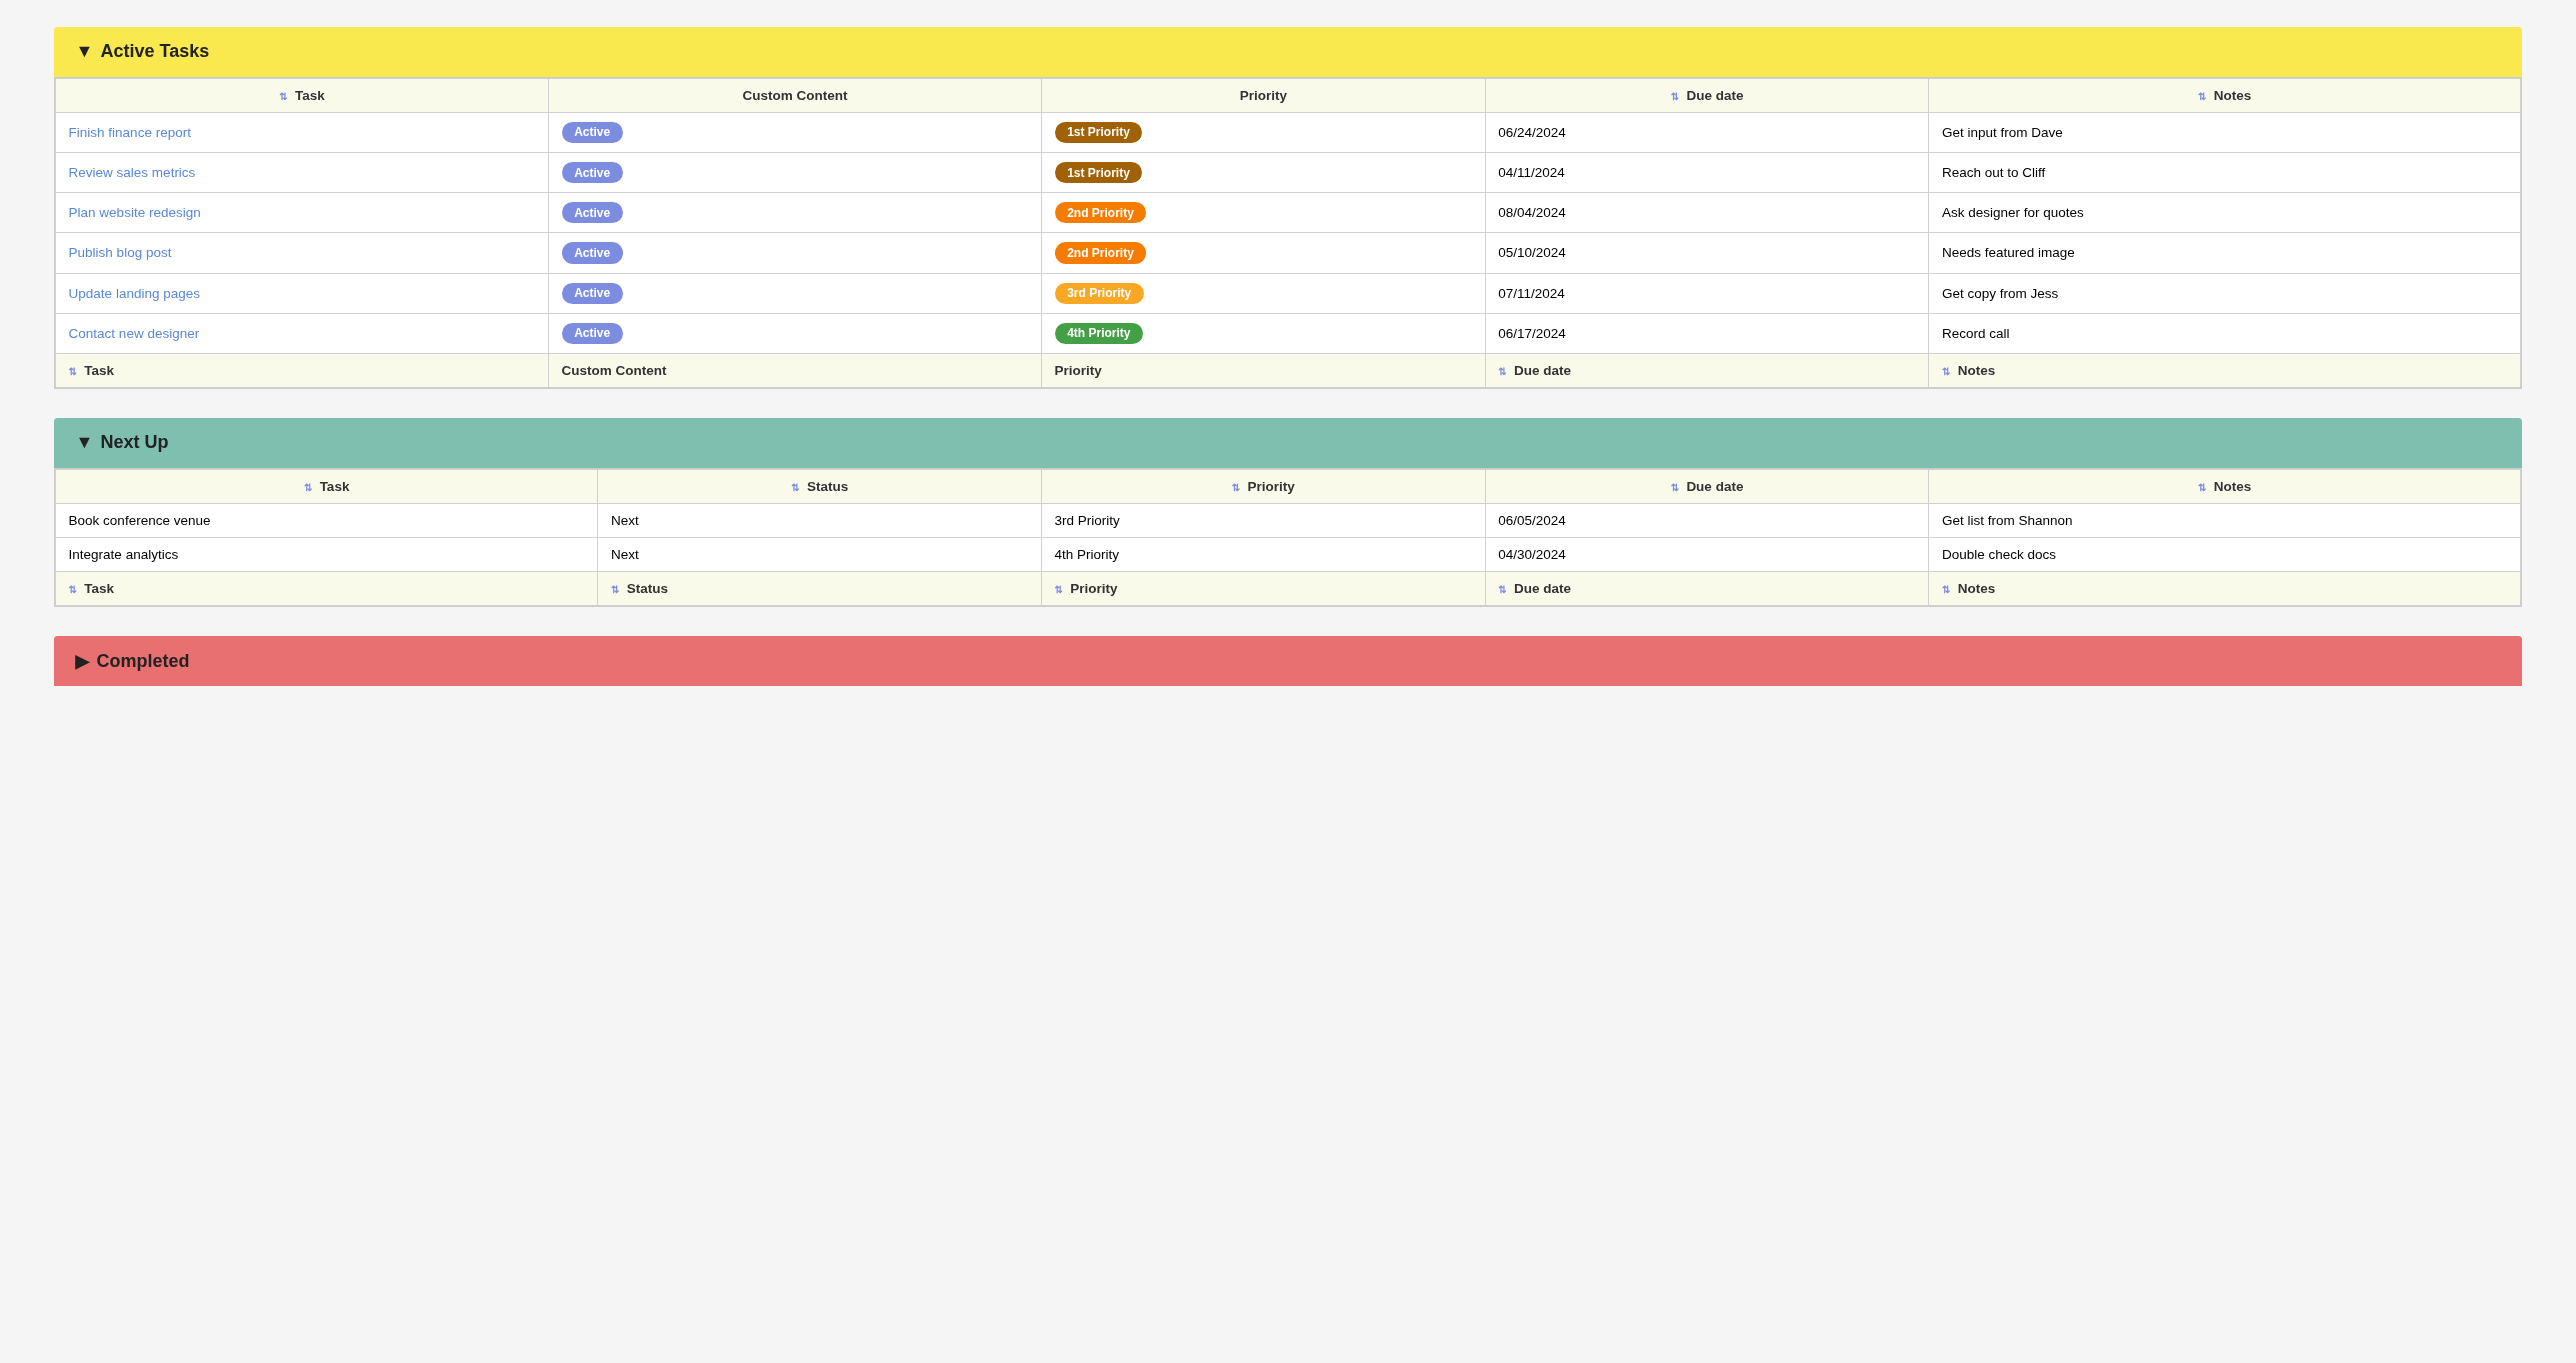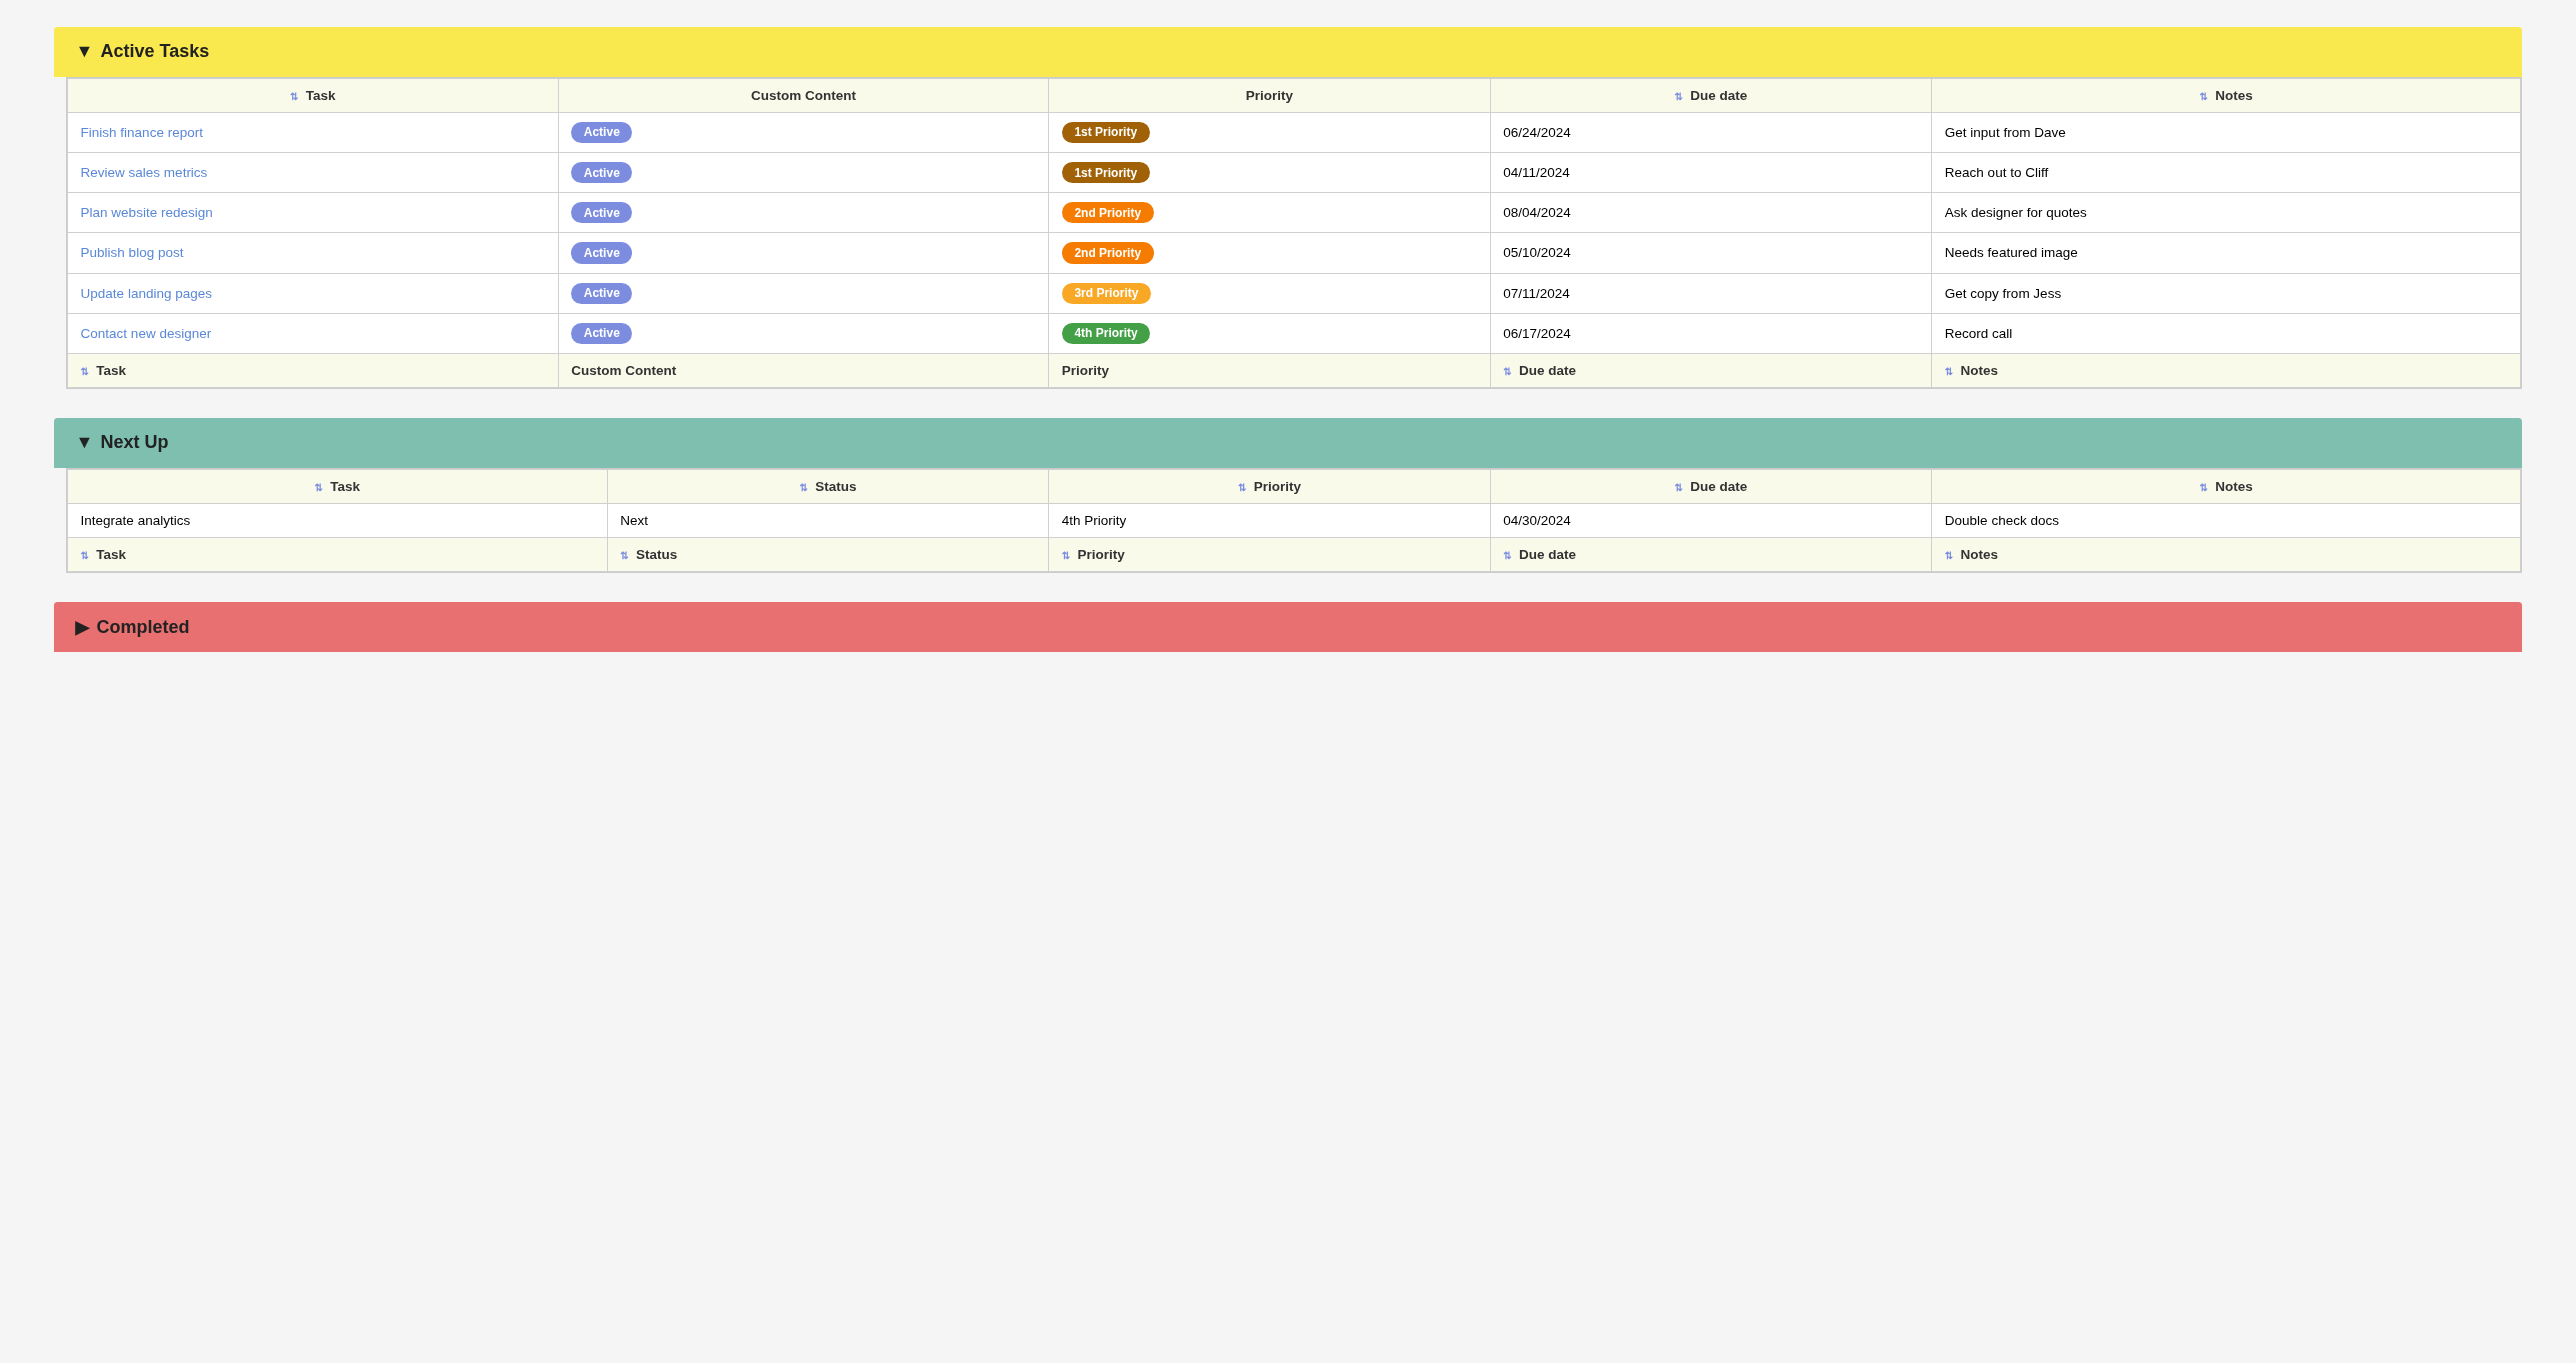--- a/index.html
+++ b/index.html
@@ -36,21 +36,20 @@
     }
 
     .section-header.red {
       background: #e87070;
       color: #222;
     }
 
     .table-container {
       border: 0.9px solid #ccc;
       background: #fff;
-      margin-left: 12px;
     }
 
     table {
       width: 100%;
       border-collapse: collapse;
     }
 
     th, td {
       border: 0.9px solid #d0d0d0;
       padding: 9px 12.6px;
@@ -271,20 +270,27 @@
             <span class="sort-icon">⇅</span>
             <span>Due date</span>
           </th>
           <th class="col-notes2">
             <span class="sort-icon">⇅</span>
             <span>Notes</span>
           </th>
         </tr>
       </thead>
       <tbody id="nextup-body">
+      <tr>
+    <td class="col-task2">Book conference venue</td>
+    <td class="col-status">Next</td>
+    <td class="col-priority2">3rd Priority</td>
+    <td class="col-due2">06/05/2024</td>
+    <td class="col-notes2">Get list from Shannon</td>
+  </tr>
           <tr>
     <td class="col-task2">Integrate analytics</td>
     <td class="col-status">Next</td>
     <td class="col-priority2">4th Priority</td>
     <td class="col-due2">04/30/2024</td>
     <td class="col-notes2">Double check docs</td>
   </tr>
         </tbody>
       <tfoot>
         <tr class="footer-row">

